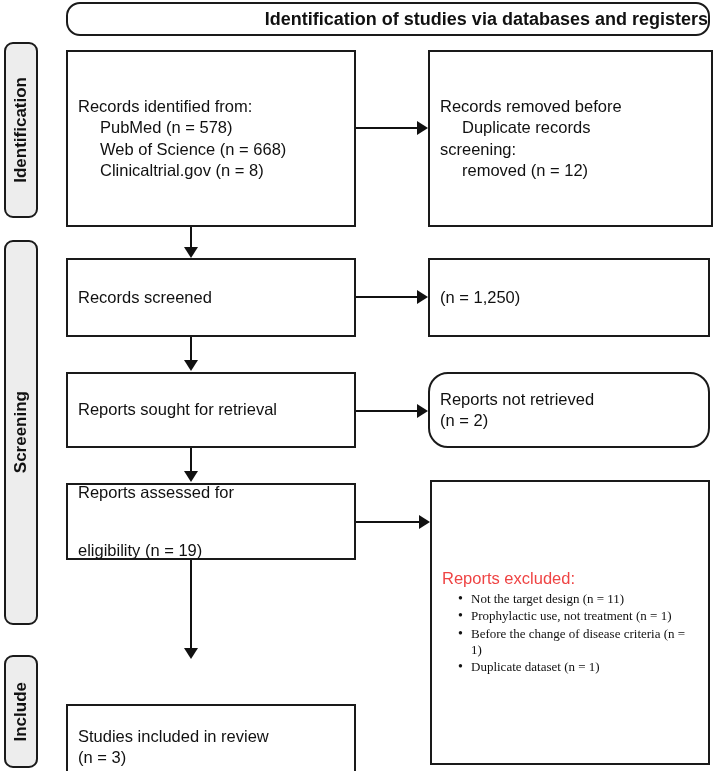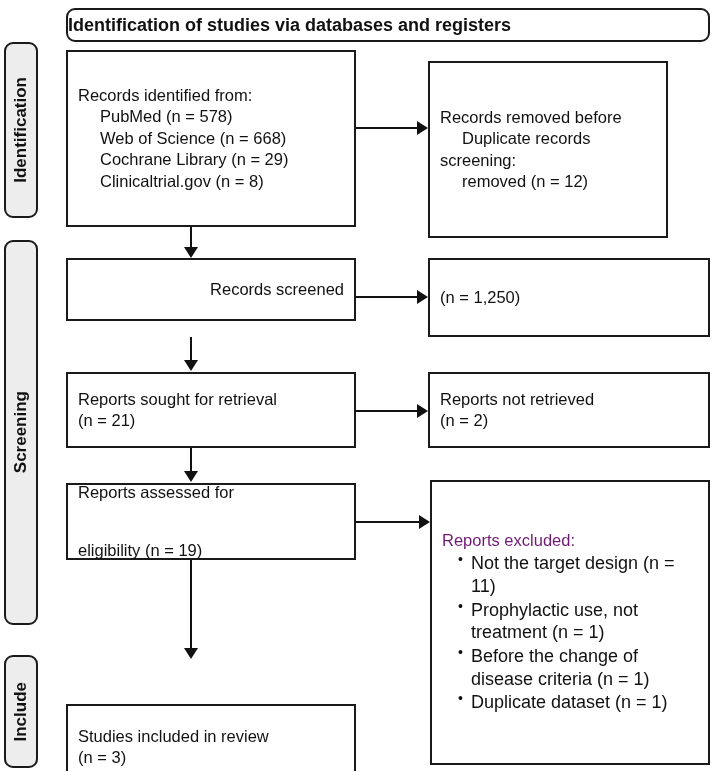--- a/index.html
+++ b/index.html
@@ -39,29 +39,29 @@
     white-space: nowrap;
   }
   #stage-identification { top: 42px;  height: 176px; }
   #stage-screening      { top: 240px; height: 385px; }
   #stage-include        { top: 655px; height: 113px; }
 
   
   #header-title {
     position: absolute;
     left: 66px;
-    top: 8px;
+    top: 2px;
     width: 644px;
     height: 34px;
     border: 2px solid #1a1a1a;
-    border-radius: 9px;
+    border-radius: 14px;
     box-sizing: border-box;
     display: flex;
     align-items: center;
-    justify-content: flex-start;
+    justify-content: flex-end;
     background: #ffffff;
   }
   #header-title .title-text {
     font-size: 18px;
     font-weight: bold;
     color: #111111;
     white-space: nowrap;
   }
 
   
@@ -80,48 +80,49 @@
     color: #111111;
     line-height: 1.30;
     white-space: nowrap;
   }
   .flow-box .line.indent {
     padding-left: 22px;
   }
 
   
   #box-identified      { left: 66px;  top: 50px;  width: 290px; height: 177px; }
-  #box-removed         { left: 428px; top: 50px;  width: 240px; height: 177px; margin-top: 11px; }
-  #box-screened        { left: 66px;  top: 258px; width: 290px; height: 63px; align-items: flex-end;  }
+  #box-removed         { left: 428px; top: 50px;  width: 285px; height: 177px; }
+  #box-screened        { left: 66px;  top: 258px; width: 290px; height: 79px;  }
   #box-excluded        { left: 428px; top: 258px; width: 282px; height: 79px;  }
   #box-sought          { left: 66px;  top: 372px; width: 290px; height: 76px;  }
-  #box-not-retrieved   { left: 428px; top: 372px; width: 282px; height: 76px;  }
+  #box-not-retrieved   { left: 428px; top: 372px; width: 282px; height: 76px; border-radius: 20px;  }
   #box-assessed        { left: 66px;  top: 483px; width: 290px; height: 77px; gap: 37px;  }
   #box-reports-excluded{ left: 430px; top: 480px; width: 280px; height: 285px; }
   #box-included        { left: 66px;  top: 660px; width: 290px; height: 86px; margin-top: 44px; }
 
   
   .excl-head {
     font-size: 16.5px;
-    color: #701a75;
+    color: #ef4444;
     line-height: 1.30;
     margin-bottom: 1px;
   }
   ul.excl-list {
     list-style: none;
     margin: 0;
     padding: 0 0 0 16px;
   }
   ul.excl-list li {
     position: relative;
-    font-size: 18px;
+    font-size: 13px;
     color: #111111;
     line-height: 1.26;
     padding-left: 13px;
     margin-bottom: 1px;
+    font-family: Liberation Serif, serif;
   }
   ul.excl-list li::before {
     content: "\2022";
     position: absolute;
     left: 0;
     top: -1px;
     font-size: 14px;
   }
 
   
@@ -165,42 +166,40 @@
   </div>
 
   <div id="header-title">
     <span class="title-text">Identification of studies via databases and registers</span>
   </div>
 
   <div class="flow-box" id="box-identified">
     <div class="line">Records identified from:</div>
     <div class="line indent">PubMed (n = 578)</div>
     <div class="line indent">Web of Science (n = 668)</div>
-    <div class="line indent">Cochrane Library (n = 29)</div>
     <div class="line indent">Clinicaltrial.gov (n = 8)</div>
   </div>
 
   <div class="flow-box" id="box-removed">
     <div class="line">Records removed before</div>
     <div class="line indent">Duplicate records</div>
     <div class="line">screening:</div>
     <div class="line indent">removed (n = 12)</div>
   </div>
 
   <div class="flow-box" id="box-screened">
     <div class="line">Records screened</div>
   </div>
 
   <div class="flow-box" id="box-excluded">
     <div class="line">(n = 1,250)</div>
   </div>
 
   <div class="flow-box" id="box-sought">
     <div class="line">Reports sought for retrieval</div>
-    <div class="line">(n = 21)</div>
   </div>
 
   <div class="flow-box" id="box-not-retrieved">
     <div class="line">Reports not retrieved</div>
     <div class="line">(n = 2)</div>
   </div>
 
   <div class="flow-box" id="box-assessed">
     <div class="line">Reports assessed for</div>
     <div class="line">eligibility (n = 19)</div>

